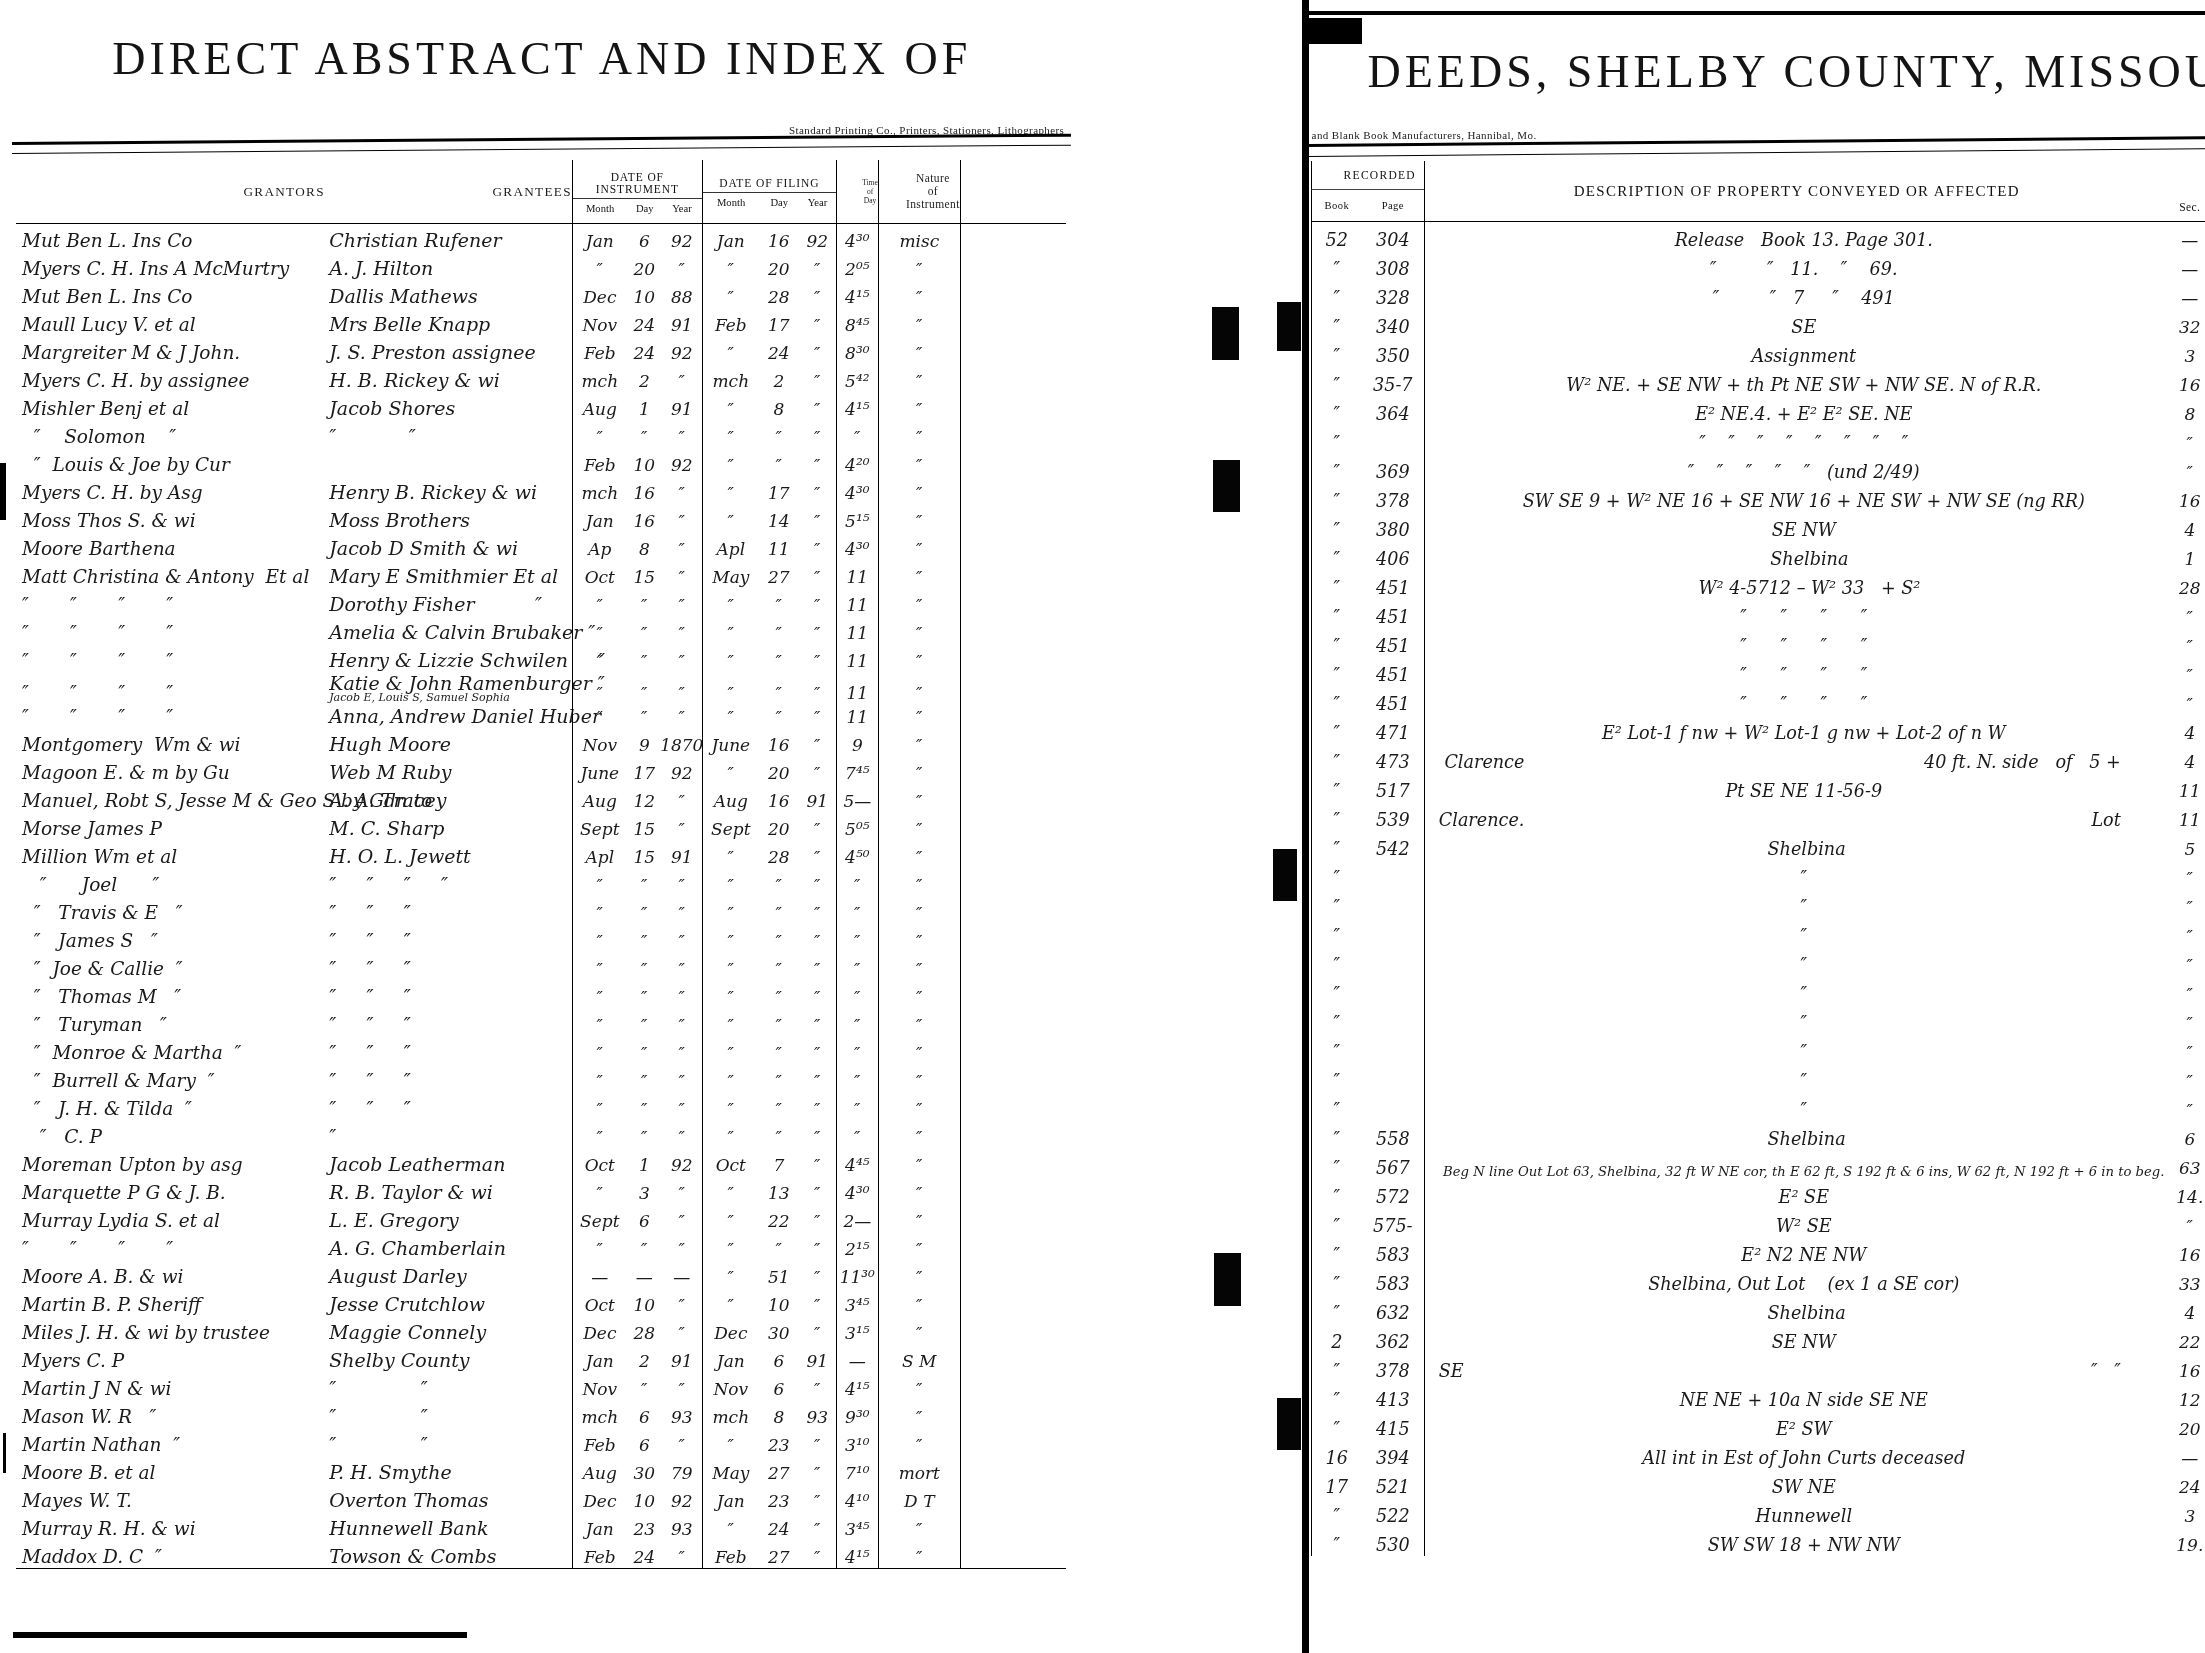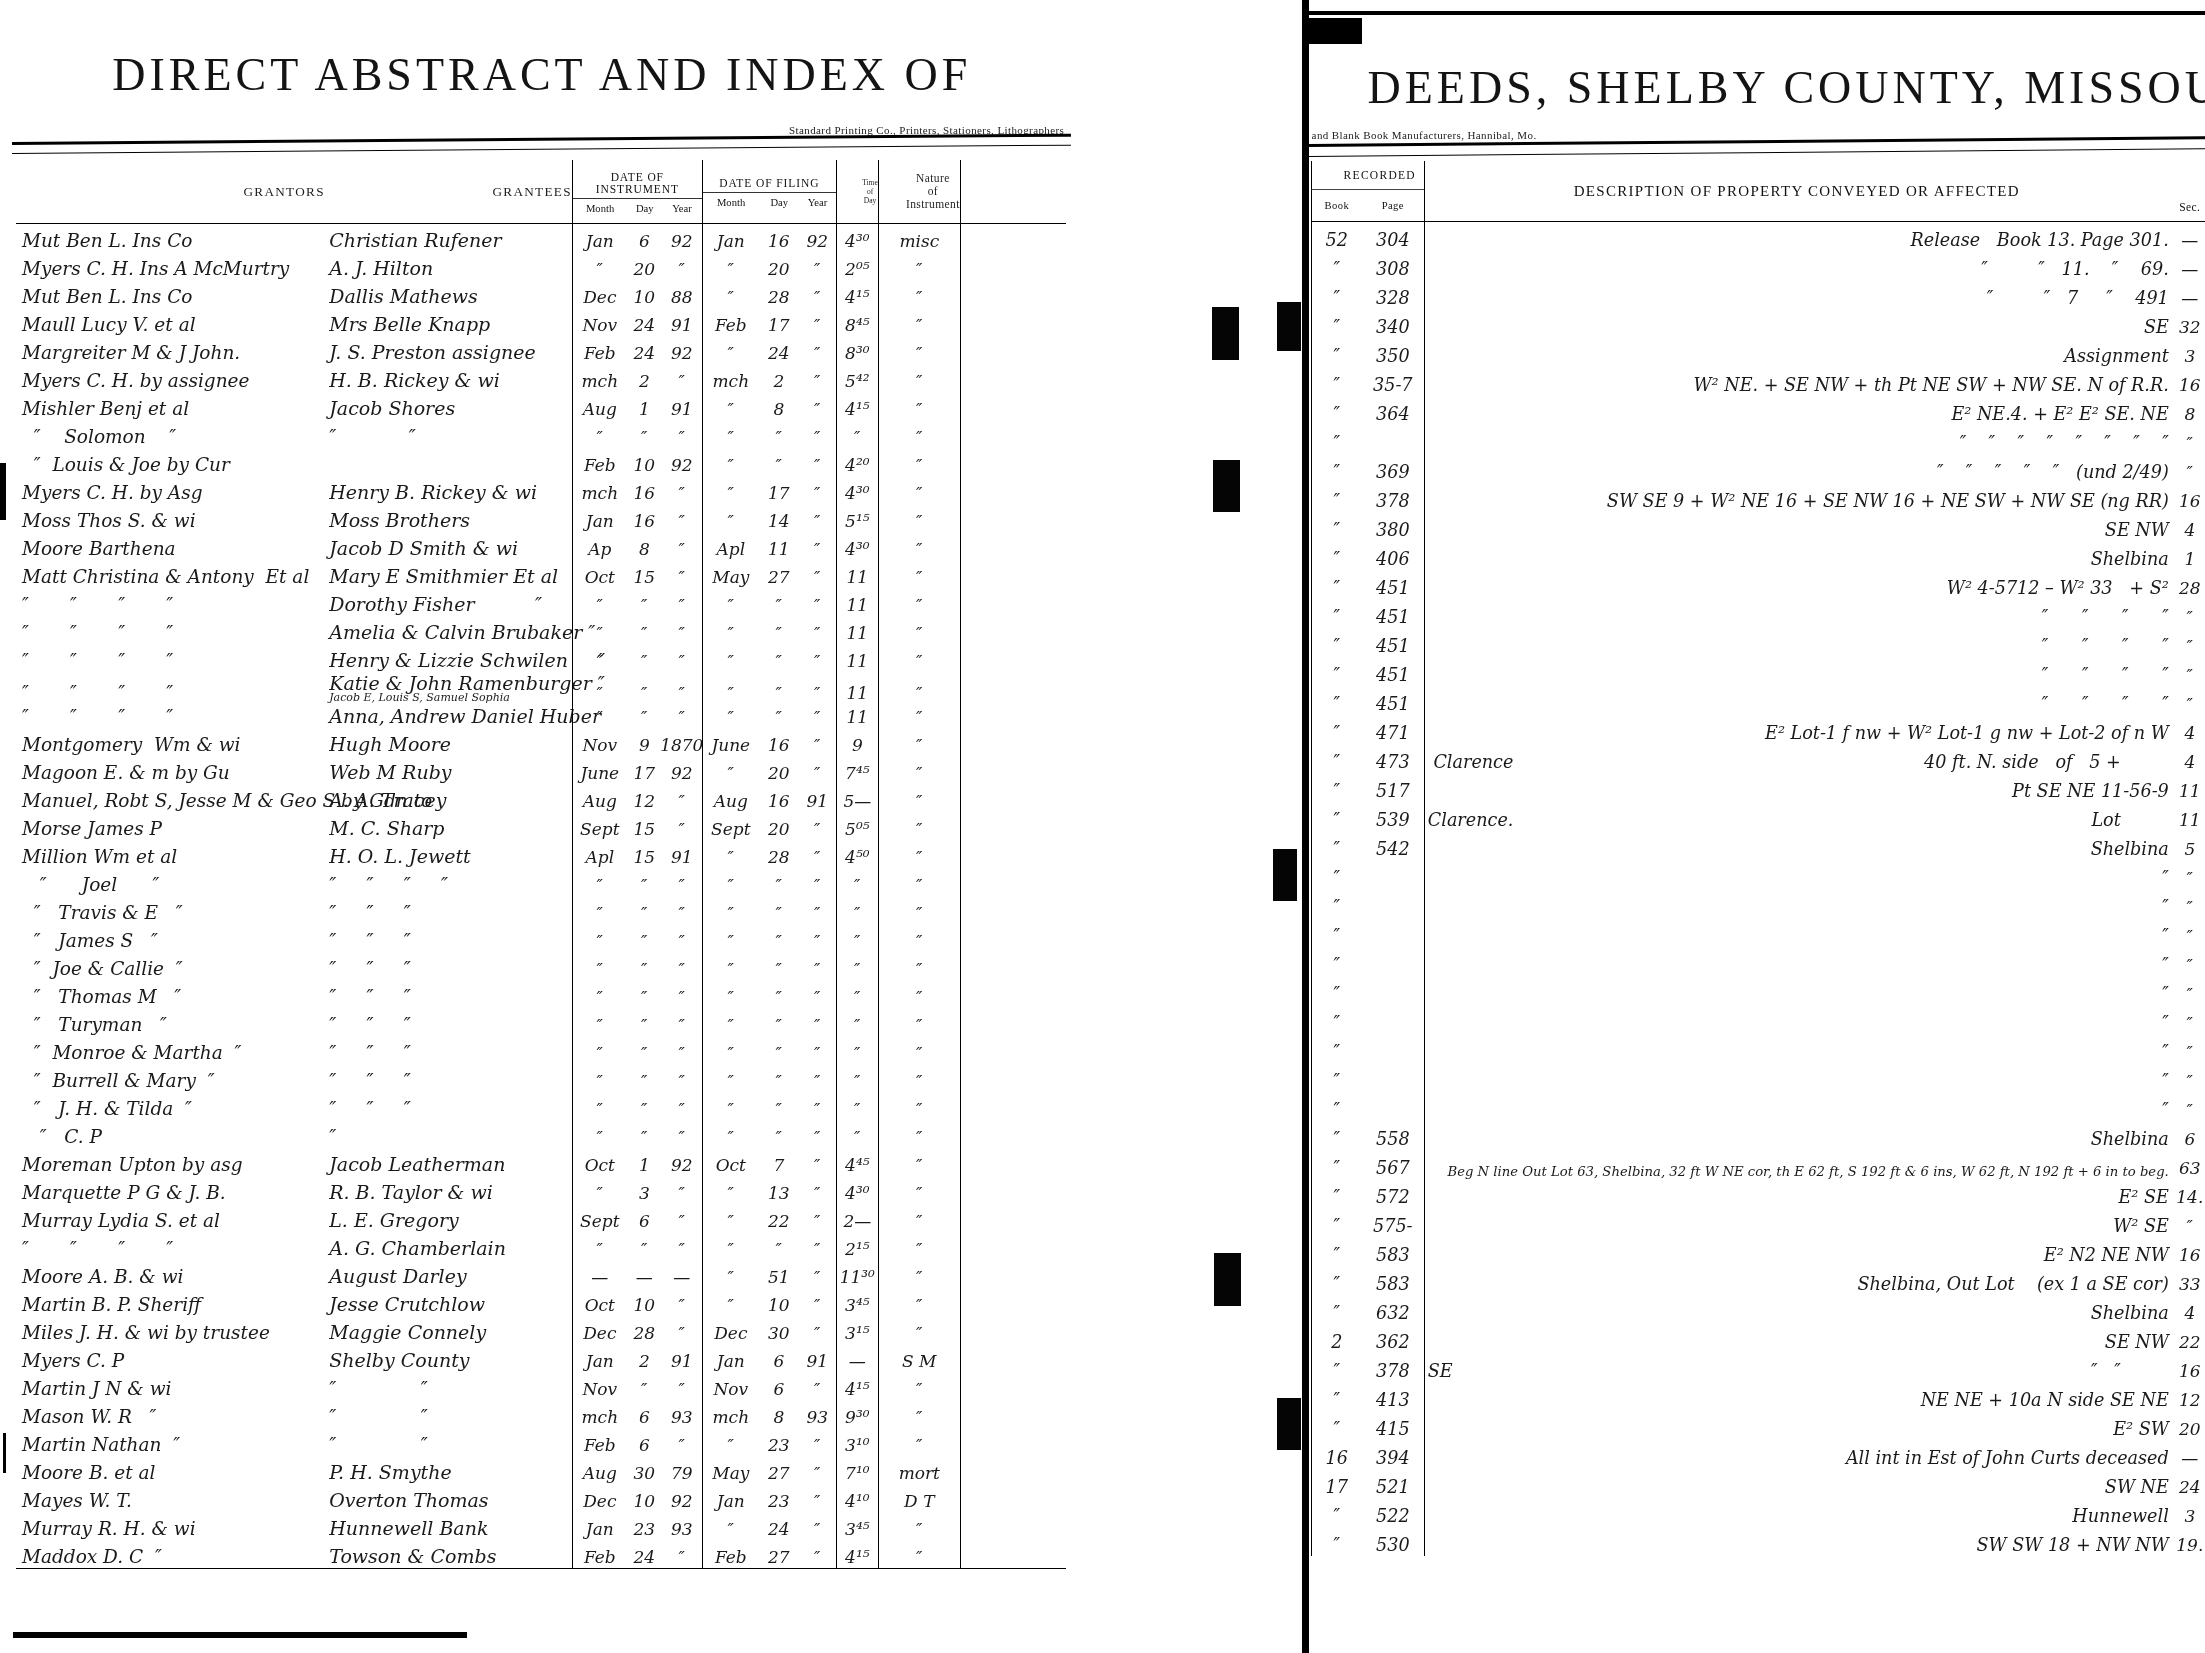--- a/index.html
+++ b/index.html
@@ -4,21 +4,21 @@
 <style>
   html,body{margin:0;padding:0;background:#ffffff;}
   body{position:relative;width:2352px;height:1654px;overflow:hidden;
        font-family:"Liberation Serif",serif;color:#111;}
   .page{position:absolute;background:#ffffff;}
   #page-left{left:12.3px;top:6.2px;width:1059px;height:1641px;}
   #page-right{left:1309px;top:4.4px;width:1041px;height:1645px;}
 
   .big-title{position:absolute;left:0;right:0;text-align:center;
     font-family:"Liberation Serif",serif;font-weight:normal;
-    font-size:46px;letter-spacing:4px;color:#141414;margin:16px;}
+    font-size:46px;letter-spacing:4px;color:#141414;margin:0;}
   #page-left .big-title{top:25.6px;}
   #page-right .big-title{top:41px;}
 
   .tiny-print{position:absolute;font-size:11px;color:#222;letter-spacing:0.4px;}
   #printer-line{right:7px;top:118px;}
   #manufacturer-line{left:2.6px;top:125px;}
 
   .rule{position:absolute;left:0;right:0;background:#000;transform-origin:left center;}
   .r1{height:3.1px;}
   .r2{height:1.3px;}
@@ -60,21 +60,21 @@
   .page-h{grid-column:2;}
   .desc-h{grid-column:3;grid-row:1/3;display:flex;align-items:center;justify-content:center;
           font-size:15px;letter-spacing:1.3px;border-left:1.3px solid #000;}
   .str-h{grid-row:1/3;display:flex;align-items:flex-end;justify-content:center;
          font-size:11.5px;letter-spacing:0.4px;padding-bottom:8px;}
 
   .rrow{height:29px;}
   .bkc,.pgc{justify-content:center;}
   .bkc .hw,.pgc .hw{font-size:17.6px;}
   .bkc{border-left:0.9px solid #000;}
-  .descc{border-left:1.3px solid #000;padding-left:3px;justify-content:flex-end;}
+  .descc{border-left:1.3px solid #000;padding-left:14px;justify-content:center;}
   .descc .hw{font-size:17.6px;}
   .descc .d2{margin-left:auto;margin-right:48px;}
   .descc.dense .hw{font-size:13.2px;white-space:normal;line-height:.92;}
   .strc{justify-content:center;}
   .strc .hw{font-size:17px;}
 
   
   .artifact{position:absolute;background:#000;}
   .hole{position:absolute;background:#050505;}
   [data-name]{}

